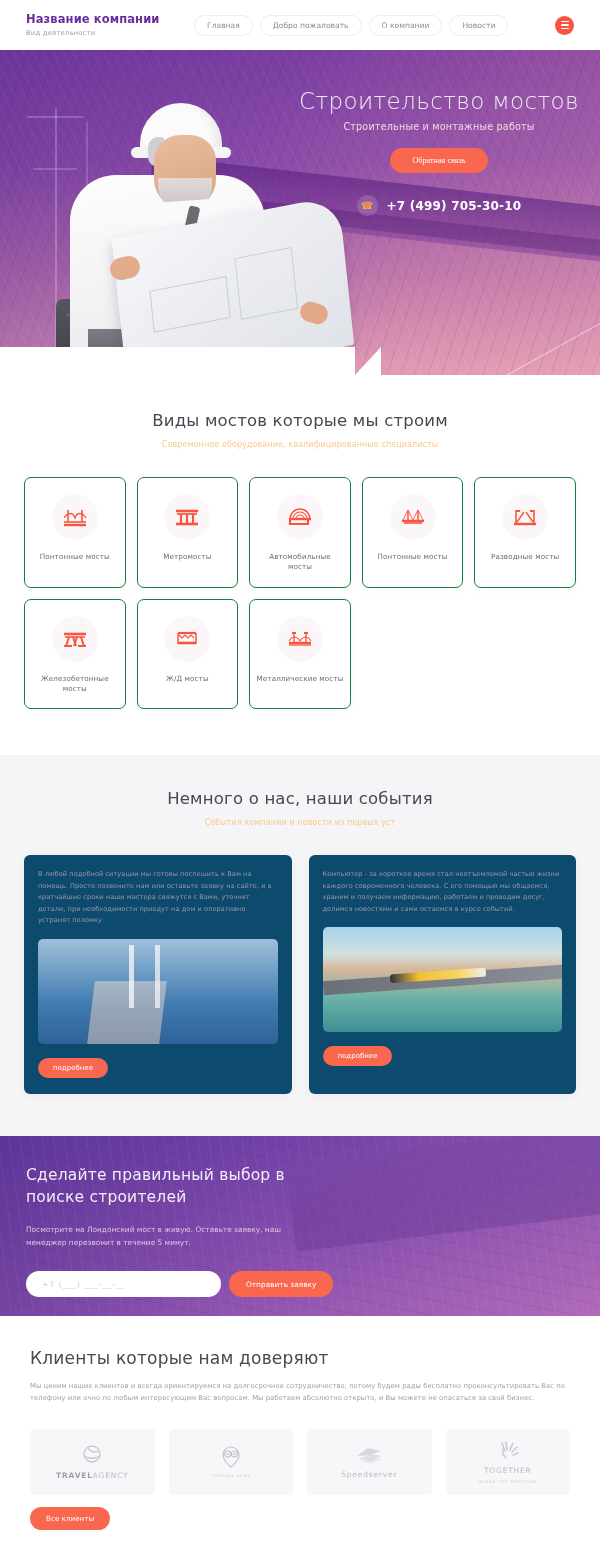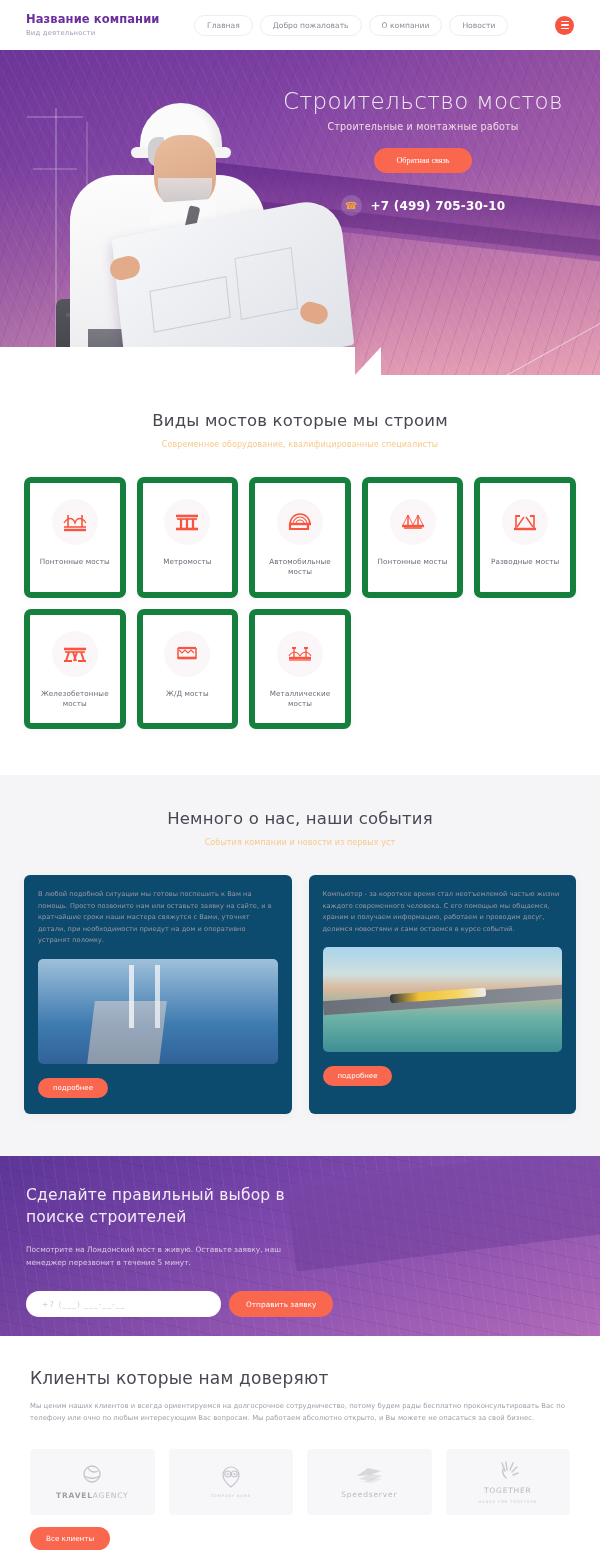--- a/index.html
+++ b/index.html
@@ -179,21 +179,21 @@
   }
   .hero-white-corner {
     position:absolute; left:0; bottom:0; width:355px; height:28px; background:#fff;
   }
   .hero-white-corner::after {
     content:""; position:absolute; right:-26px; top:0; width:0; height:0;
     border-style:solid; border-width:0 0 28px 26px; border-color:transparent transparent #fff transparent;
   }
 
   .hero-content {
-    position: absolute; left: 268px; top: 38px; width: 310px;
+    position: absolute; left: 284px; top: 38px; width: 310px;
     text-align: center; z-index: 6;
   }
   .hero-title {
     font-size: 23px; font-weight: 300; color: #f2eaf3;
     letter-spacing: .4px; line-height: 1.15;
   }
   .hero-sub {
     margin-top: 7px; font-size: 9.6px; color: #f0d9e4; letter-spacing: .2px; font-weight: 400;
   }
   .hero-btn {
@@ -223,21 +223,21 @@
     line-height: 1.5; letter-spacing: .1px;
   }
 
   
   .types { padding-top: 36px; padding-bottom: 40px; background: #fff; }
   .types-grid {
     display: grid; grid-template-columns: repeat(5, 1fr);
     gap: 11px; margin-top: 26px;
   }
   .type-card {
-    background: #fff; border: 6px solid #15803d; border-radius: 7px;
+    background: #fff; border: 1px solid #15803d; border-radius: 7px;
     padding: 16px 6px 14px; text-align: center;
     box-shadow: 0 2px 8px rgba(120,110,140,.05);
     min-height: 104px; display: flex; flex-direction: column; align-items: center;
     cursor: pointer;
   }
   .type-icon-wrap {
     width: 46px; height: 46px; border-radius: 50%;
     background: #fbf7f8; display: flex; align-items: center; justify-content: center;
     margin-bottom: 12px;
   }

